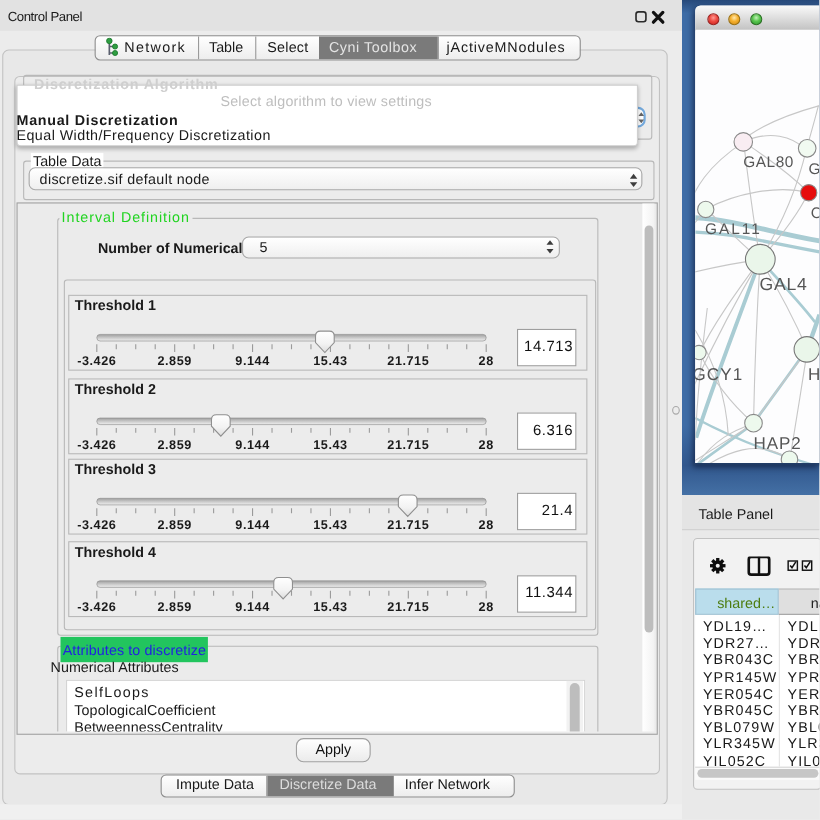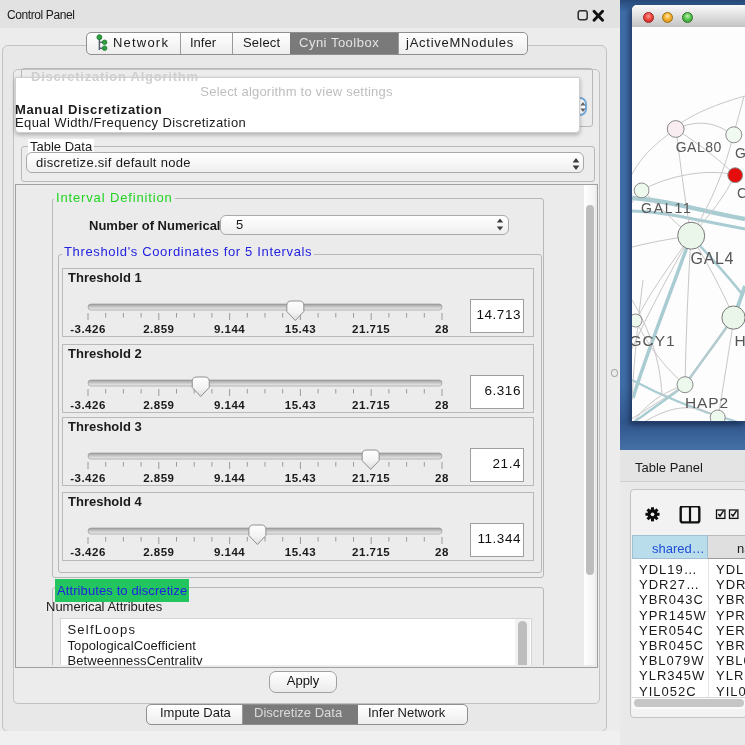--- a/index.html
+++ b/index.html
@@ -28,21 +28,21 @@
   <div class="abs" style="left:203px;top:0;width:108px;height:21px;background:#7a7a7a;"></div>
   <div class="abs" style="left:311px;top:0;width:1px;height:21px;background:#9a9a9a;"></div>
 </div>
 <svg class="abs" style="left:94px;top:34px;z-index:11;" width="14" height="18" viewBox="0 0 14 18">
   <path d="M5.4 4 L5.4 16 M5.4 8.3 L10.6 8.3 M5.4 14.2 L10.6 14.2" stroke="#5a5f6e" stroke-width="1.5" fill="none"></path>
   <circle cx="5.4" cy="3.2" r="2.5" fill="#2f9e42" stroke="#1d7a2e" stroke-width="0.8"></circle>
   <circle cx="10.6" cy="8.3" r="2.3" fill="#2f9e42" stroke="#1d7a2e" stroke-width="0.8"></circle>
   <circle cx="10.6" cy="14.2" r="2.3" fill="#2f9e42" stroke="#1d7a2e" stroke-width="0.8"></circle>
 </svg>
 <div class="abs t13" style="z-index:11;left:113px;top:35px;letter-spacing:1.2px;">Network</div>
-<div class="abs t13" style="z-index:11;left:190px;top:35px;">Infer</div>
+<div class="abs t13" style="z-index:11;left:190px;top:35px;">Table</div>
 <div class="abs t13" style="z-index:11;left:243px;top:35px;letter-spacing:0.2px;">Select</div>
 <div class="abs t13" style="z-index:11;left:299px;top:35px;color:#e4e4e4;letter-spacing:0.5px;">Cyni Toolbox</div>
 <div class="abs t13" style="z-index:11;left:406px;top:35px;letter-spacing:0.75px;">jActiveMNodules</div>
 
 <div class="abs" style="left:1.5px;top:45px;width:603px;height:685px;border:1px solid #c2c2c2;border-radius:6px;background:#E8E8E8;"></div>
 
 <div class="abs" style="left:13px;top:69px;width:585px;height:633px;border:1px solid #c2c2c2;border-radius:5px;background:#ECECEC;"></div>
 
 <div class="abs" style="left:21px;top:68px;width:570px;height:57px;border:1px solid #b8b8b8;border-radius:3px;"></div>
 
@@ -74,21 +74,20 @@
 
   <div class="abs t13" style="left:73px;top:32.5px;font-weight:bold;">Number of Numerical</div>
   <div class="abs" style="left:204px;top:30px;width:287px;height:18px;border:1px solid #a9a9a9;border-radius:6px;background:linear-gradient(#ffffff,#efefef);"></div>
   <div class="abs t13" style="left:220px;top:32px;">5</div>
   <svg class="abs" style="left:478px;top:32px;" width="12" height="15" viewBox="0 0 12 15">
     <path d="M6 1.5 L9.2 5.6 L2.8 5.6 Z" fill="#3c3c3c"></path>
       <path d="M6 13.5 L9.2 9.4 L2.8 9.4 Z" fill="#3c3c3c"></path>
   </svg>
 
   <div class="abs" style="left:42px;top:69px;width:482px;height:317px;border:1px solid #b8b8b8;border-radius:3px;"></div>
-  <div class="abs t13" style="left:46px;top:59px;background:#EBEBEB;padding:0 2px;color:#2222e0;letter-spacing:0.65px;">Threshold's Coordinates for 5 Intervals</div>
 
   <div class="abs" style="left:46px;top:83.0px;width:470px;height:67px;border:1px solid #b9b9b9;background:#ECECEC;"></div>
   <div class="abs t13" style="left:52px;top:85.0px;font-weight:bold;">Threshold 1</div>
   <svg class="abs" style="left:62px;top:113.0px;" width="380" height="28" viewBox="0 0 380 28">
     <defs>
       <linearGradient id="tr2680" x1="0" y1="0" x2="0" y2="1">
         <stop offset="0" stop-color="#9e9e9e"></stop>
           <stop offset="0.5" stop-color="#c9c9c9"></stop>
           <stop offset="1" stop-color="#efefef"></stop>
       </linearGradient>
@@ -414,21 +413,21 @@
   <g stroke="#111" fill="none">
     <rect x="71.5" y="4" width="8.4" height="8.4" stroke-width="1.3"></rect>
     <path d="M73.3 8 L75 10 L78.6 4.6" stroke-width="1.4"></path>
     <rect x="84.5" y="4" width="8.4" height="8.4" stroke-width="1.3"></rect>
     <path d="M86.3 8 L88 10 L91.6 4.6" stroke-width="1.4"></path>
   </g>
 </svg>
 
 <div class="abs" style="left:632px;top:535px;width:76px;height:24px;background:#BADDEC;border:1px solid #9fc0d2;box-sizing:border-box;"></div>
 <div class="abs" style="left:708px;top:535px;width:37px;height:24px;background:#DFDFDF;border-top:1px solid #bbb;border-bottom:1px solid #999;box-sizing:border-box;"></div>
-<div class="abs t13" style="left:652px;top:541px;color:#1d4ed8;">shared…</div>
+<div class="abs t13" style="left:652px;top:541px;color:#4d7c0f;">shared…</div>
 <div class="abs t13" style="left:737px;top:541px;color:#222;">na</div>
 
 <div class="abs" style="left:632px;top:559px;width:113px;height:138px;background:#ffffff;overflow:hidden;">
   <div class="abs" style="left:76px;top:0;width:1px;height:138px;background:#e4e4e4;"></div>
   <div style="position:absolute;left:7px;top:3px;font-size:13px;color:#1a1a1a;line-height:15.2px;letter-spacing:1.0px;">
     YDL19…<br>YDR27…<br>YBR043C<br>YPR145W<br>YER054C<br>YBR045C<br>YBL079W<br>YLR345W<br>YIL052C
   </div>
   <div style="position:absolute;left:84px;top:3px;font-size:13px;color:#1a1a1a;line-height:15.2px;letter-spacing:1.0px;">
     YDL1<br>YDR2<br>YBR0<br>YPR1<br>YER0<br>YBR0<br>YBL0<br>YLR3<br>YIL0
   </div>

